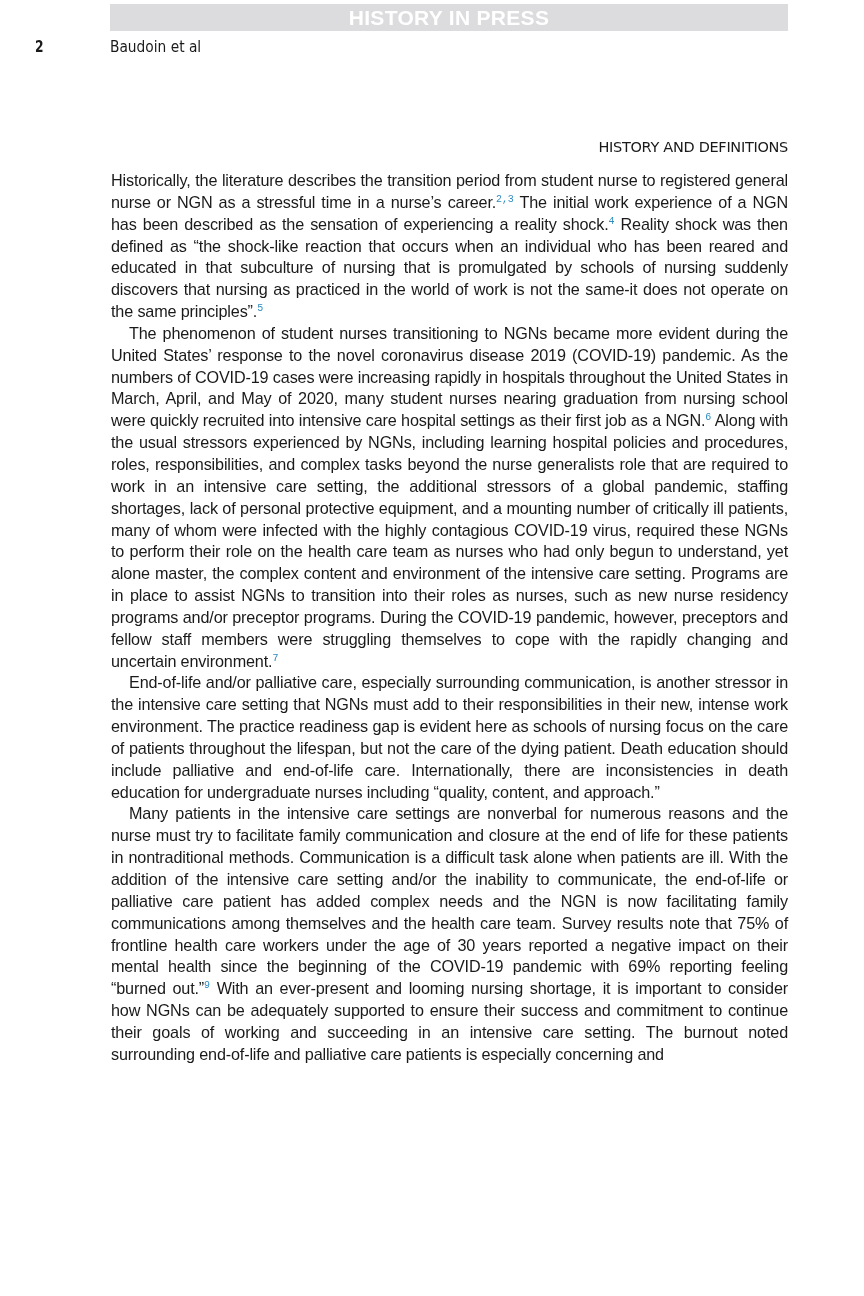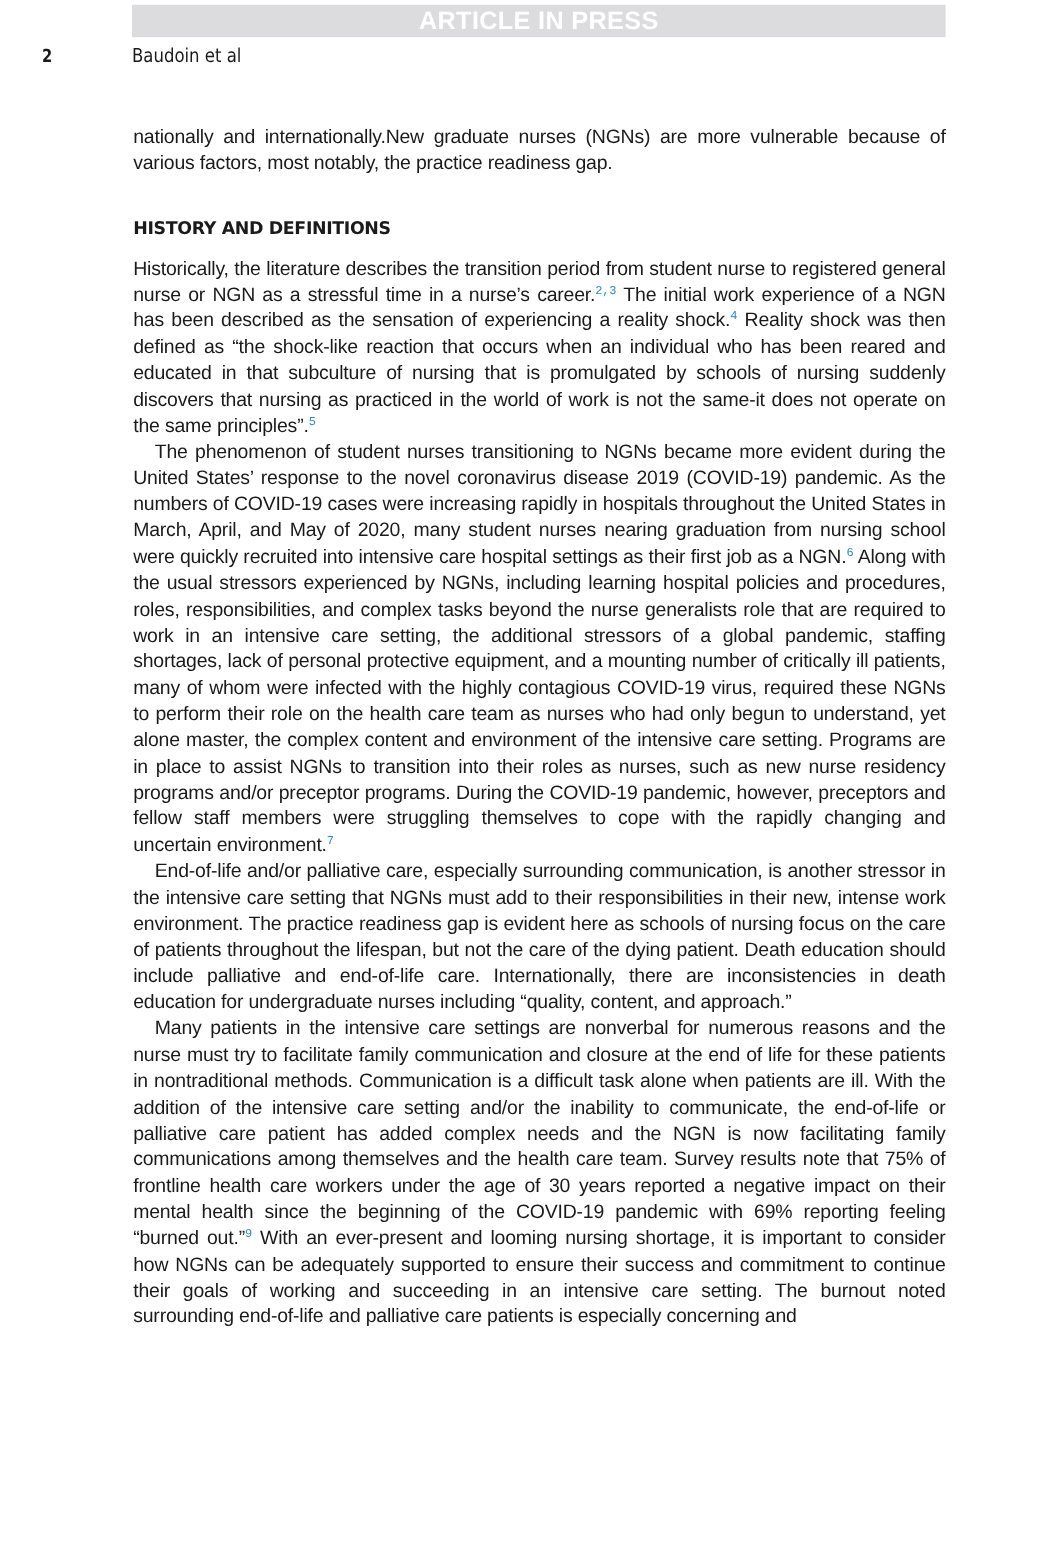--- a/index.html
+++ b/index.html
@@ -11,39 +11,38 @@
                  color: #ffffff; font-size: 21px; line-height: 27px; letter-spacing: 0.3px; }
   .running-head { position: absolute; top: 36px; left: 0; width: 864px; height: 22px; }
   .page-num { position: absolute; left: 35px; top: 0; font-size: 15px; line-height: 22px;
               font-family: "DejaVu Sans", sans-serif; font-weight: bold; transform: scaleX(0.82); transform-origin: left; }
   .authors { position: absolute; left: 110px; top: 0; font-size: 16px; line-height: 22px;
              font-family: "DejaVu Sans", sans-serif; transform: scaleX(0.86); transform-origin: left; }
   .body-col { position: absolute; left: 111px; top: 104px; width: 677px; }
   p { margin: 0; font-size: 16.2px; line-height: 21.85px; text-align: justify;
       font-family: "Liberation Sans", sans-serif; letter-spacing: -0.15px; }
   p.indent { text-indent: 18px; }
-  h2 { margin: 0; font-size: 14.5px; line-height: 22px; font-weight: bold;
-       font-family: "DejaVu Sans", sans-serif; letter-spacing: -0.3px; }
+  h2 { margin: 0; font-size: 14.5px; line-height: 22px; font-weight: normal;
+       font-family: "DejaVu Sans", sans-serif; letter-spacing: -0.3px; text-align: right; }
   .sec-head { margin-top: 32px; margin-bottom: 12px; }
   sup.ref { color: #2e8bbf; font-size: 10px; vertical-align: 6px; line-height: 0; font-family: Liberation Mono, monospace; }
 </style>
 </head>
 <body>
 
 <div class="banner">
-  <span>ARTICLE IN PRESS</span>
+  <span>HISTORY IN PRESS</span>
 </div>
 
 <div class="running-head">
   <span class="page-num">2</span>
   <span class="authors">Baudoin et al</span>
 </div>
 
 <div class="body-col">
-  <p>nationally and internationally.New graduate nurses (NGNs) are more vulnerable because of various factors, most notably, the practice readiness gap.</p>
 
   <h2 class="sec-head">HISTORY AND DEFINITIONS</h2>
 
   <p><span>Historically, the literature describes the transition period from student nurse to registered general nurse or NGN as a stressful time in a nurse’s career.</span><sup class="ref">2,3</sup><span> The initial work experience of a NGN has been described as the sensation of experiencing a reality shock.</span><sup class="ref">4</sup><span> Reality shock was then defined as “the shock-like reaction that occurs when an individual who has been reared and educated in that subculture of nursing that is promulgated by schools of nursing suddenly discovers that nursing as practiced in the world of work is not the same-it does not operate on the same principles”.</span><sup class="ref">5</sup></p>
 
   <p class="indent"><span>The phenomenon of student nurses transitioning to NGNs became more evident during the United States’ response to the novel coronavirus disease 2019 (COVID-19) pandemic. As the numbers of COVID-19 cases were increasing rapidly in hospitals throughout the United States in March, April, and May of 2020, many student nurses nearing graduation from nursing school were quickly recruited into intensive care hospital settings as their first job as a NGN.</span><sup class="ref">6</sup><span> Along with the usual stressors experienced by NGNs, including learning hospital policies and procedures, roles, responsibilities, and complex tasks beyond the nurse generalists role that are required to work in an intensive care setting, the additional stressors of a global pandemic, staffing shortages, lack of personal protective equipment, and a mounting number of critically ill patients, many of whom were infected with the highly contagious COVID-19 virus, required these NGNs to perform their role on the health care team as nurses who had only begun to understand, yet alone master, the complex content and environment of the intensive care setting. Programs are in place to assist NGNs to transition into their roles as nurses, such as new nurse residency programs and/or preceptor programs. During the COVID-19 pandemic, however, preceptors and fellow staff members were struggling themselves to cope with the rapidly changing and uncertain environment.</span><sup class="ref">7</sup></p>
 
   <p class="indent">End-of-life and/or palliative care, especially surrounding communication, is another stressor in the intensive care setting that NGNs must add to their responsibilities in their new, intense work environment. The practice readiness gap is evident here as schools of nursing focus on the care of patients throughout the lifespan, but not the care of the dying patient. Death education should include palliative and end-of-life care. Internationally, there are inconsistencies in death education for undergraduate nurses including “quality, content, and approach.”</p>
 
   <p class="indent"><span>Many patients in the intensive care settings are nonverbal for numerous reasons and the nurse must try to facilitate family communication and closure at the end of life for these patients in nontraditional methods. Communication is a difficult task alone when patients are ill. With the addition of the intensive care setting and/or the inability to communicate, the end-of-life or palliative care patient has added complex needs and the NGN is now facilitating family communications among themselves and the health care team. Survey results note that 75% of frontline health care workers under the age of 30 years reported a negative impact on their mental health since the beginning of the COVID-19 pandemic with 69% reporting feeling “burned out.”</span><sup class="ref">9</sup><span> With an ever-present and looming nursing shortage, it is important to consider how NGNs can be adequately supported to ensure their success and commitment to continue their goals of working and succeeding in an intensive care setting. The burnout noted surrounding end-of-life and palliative care patients is especially concerning and</span></p>

